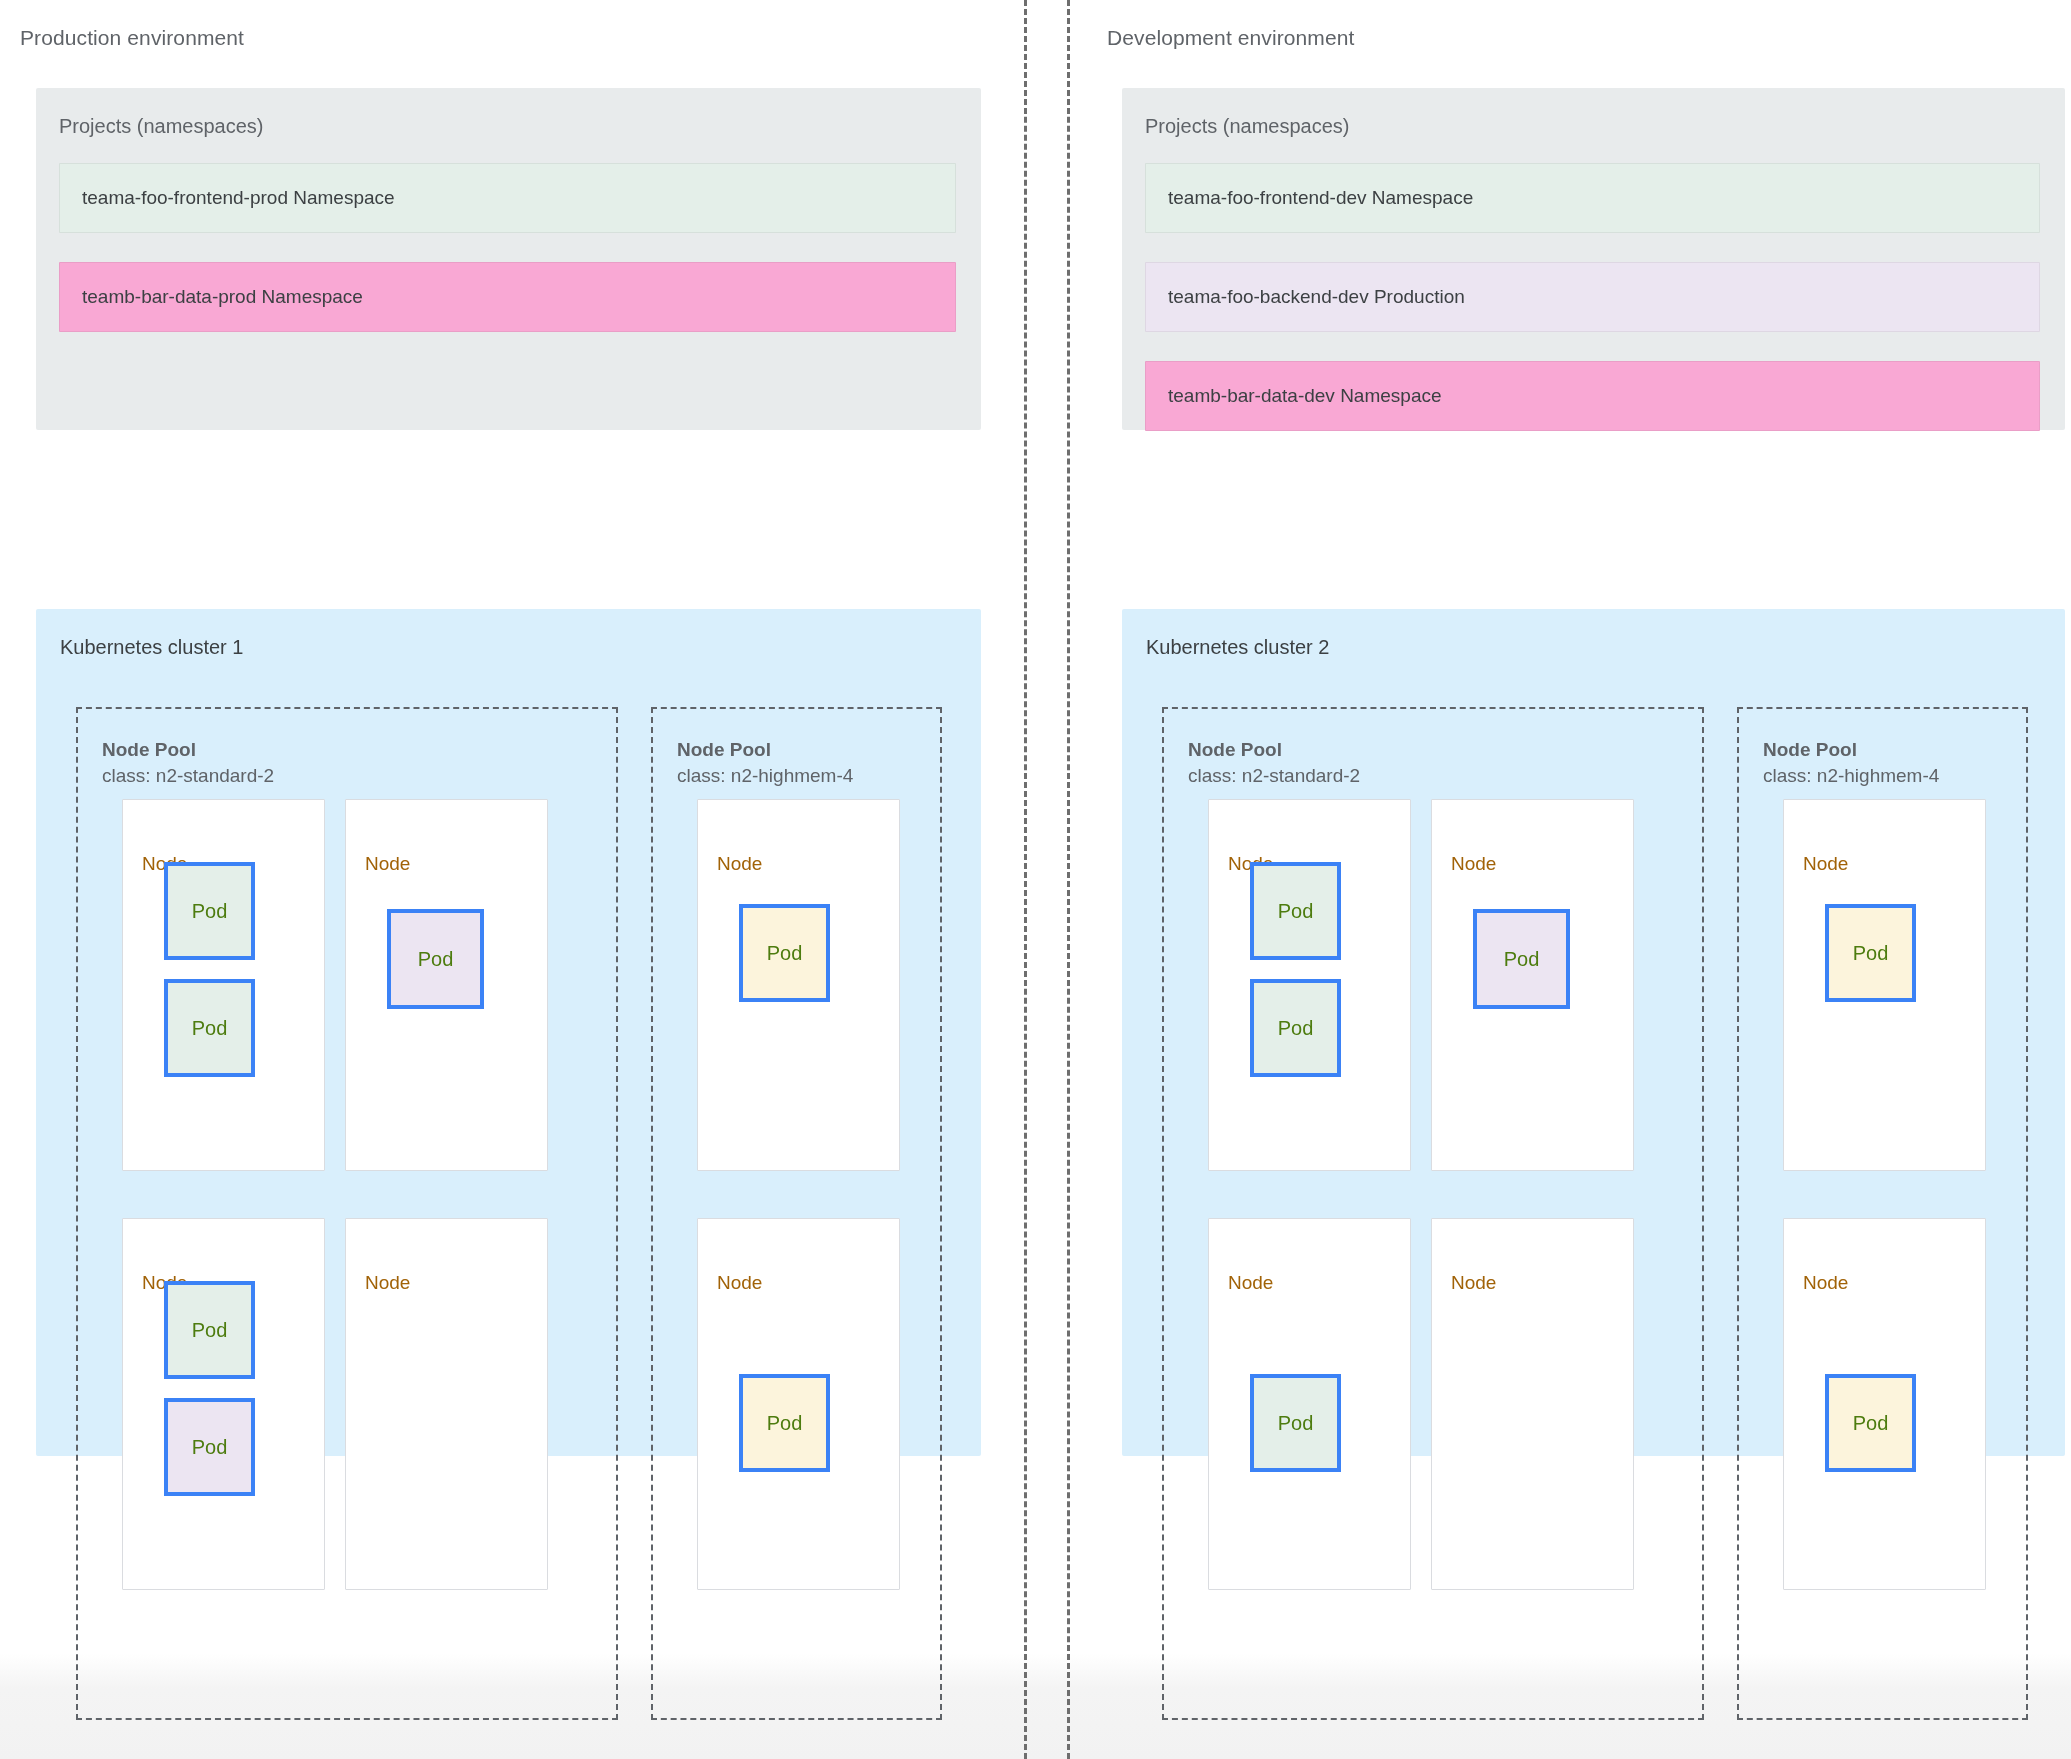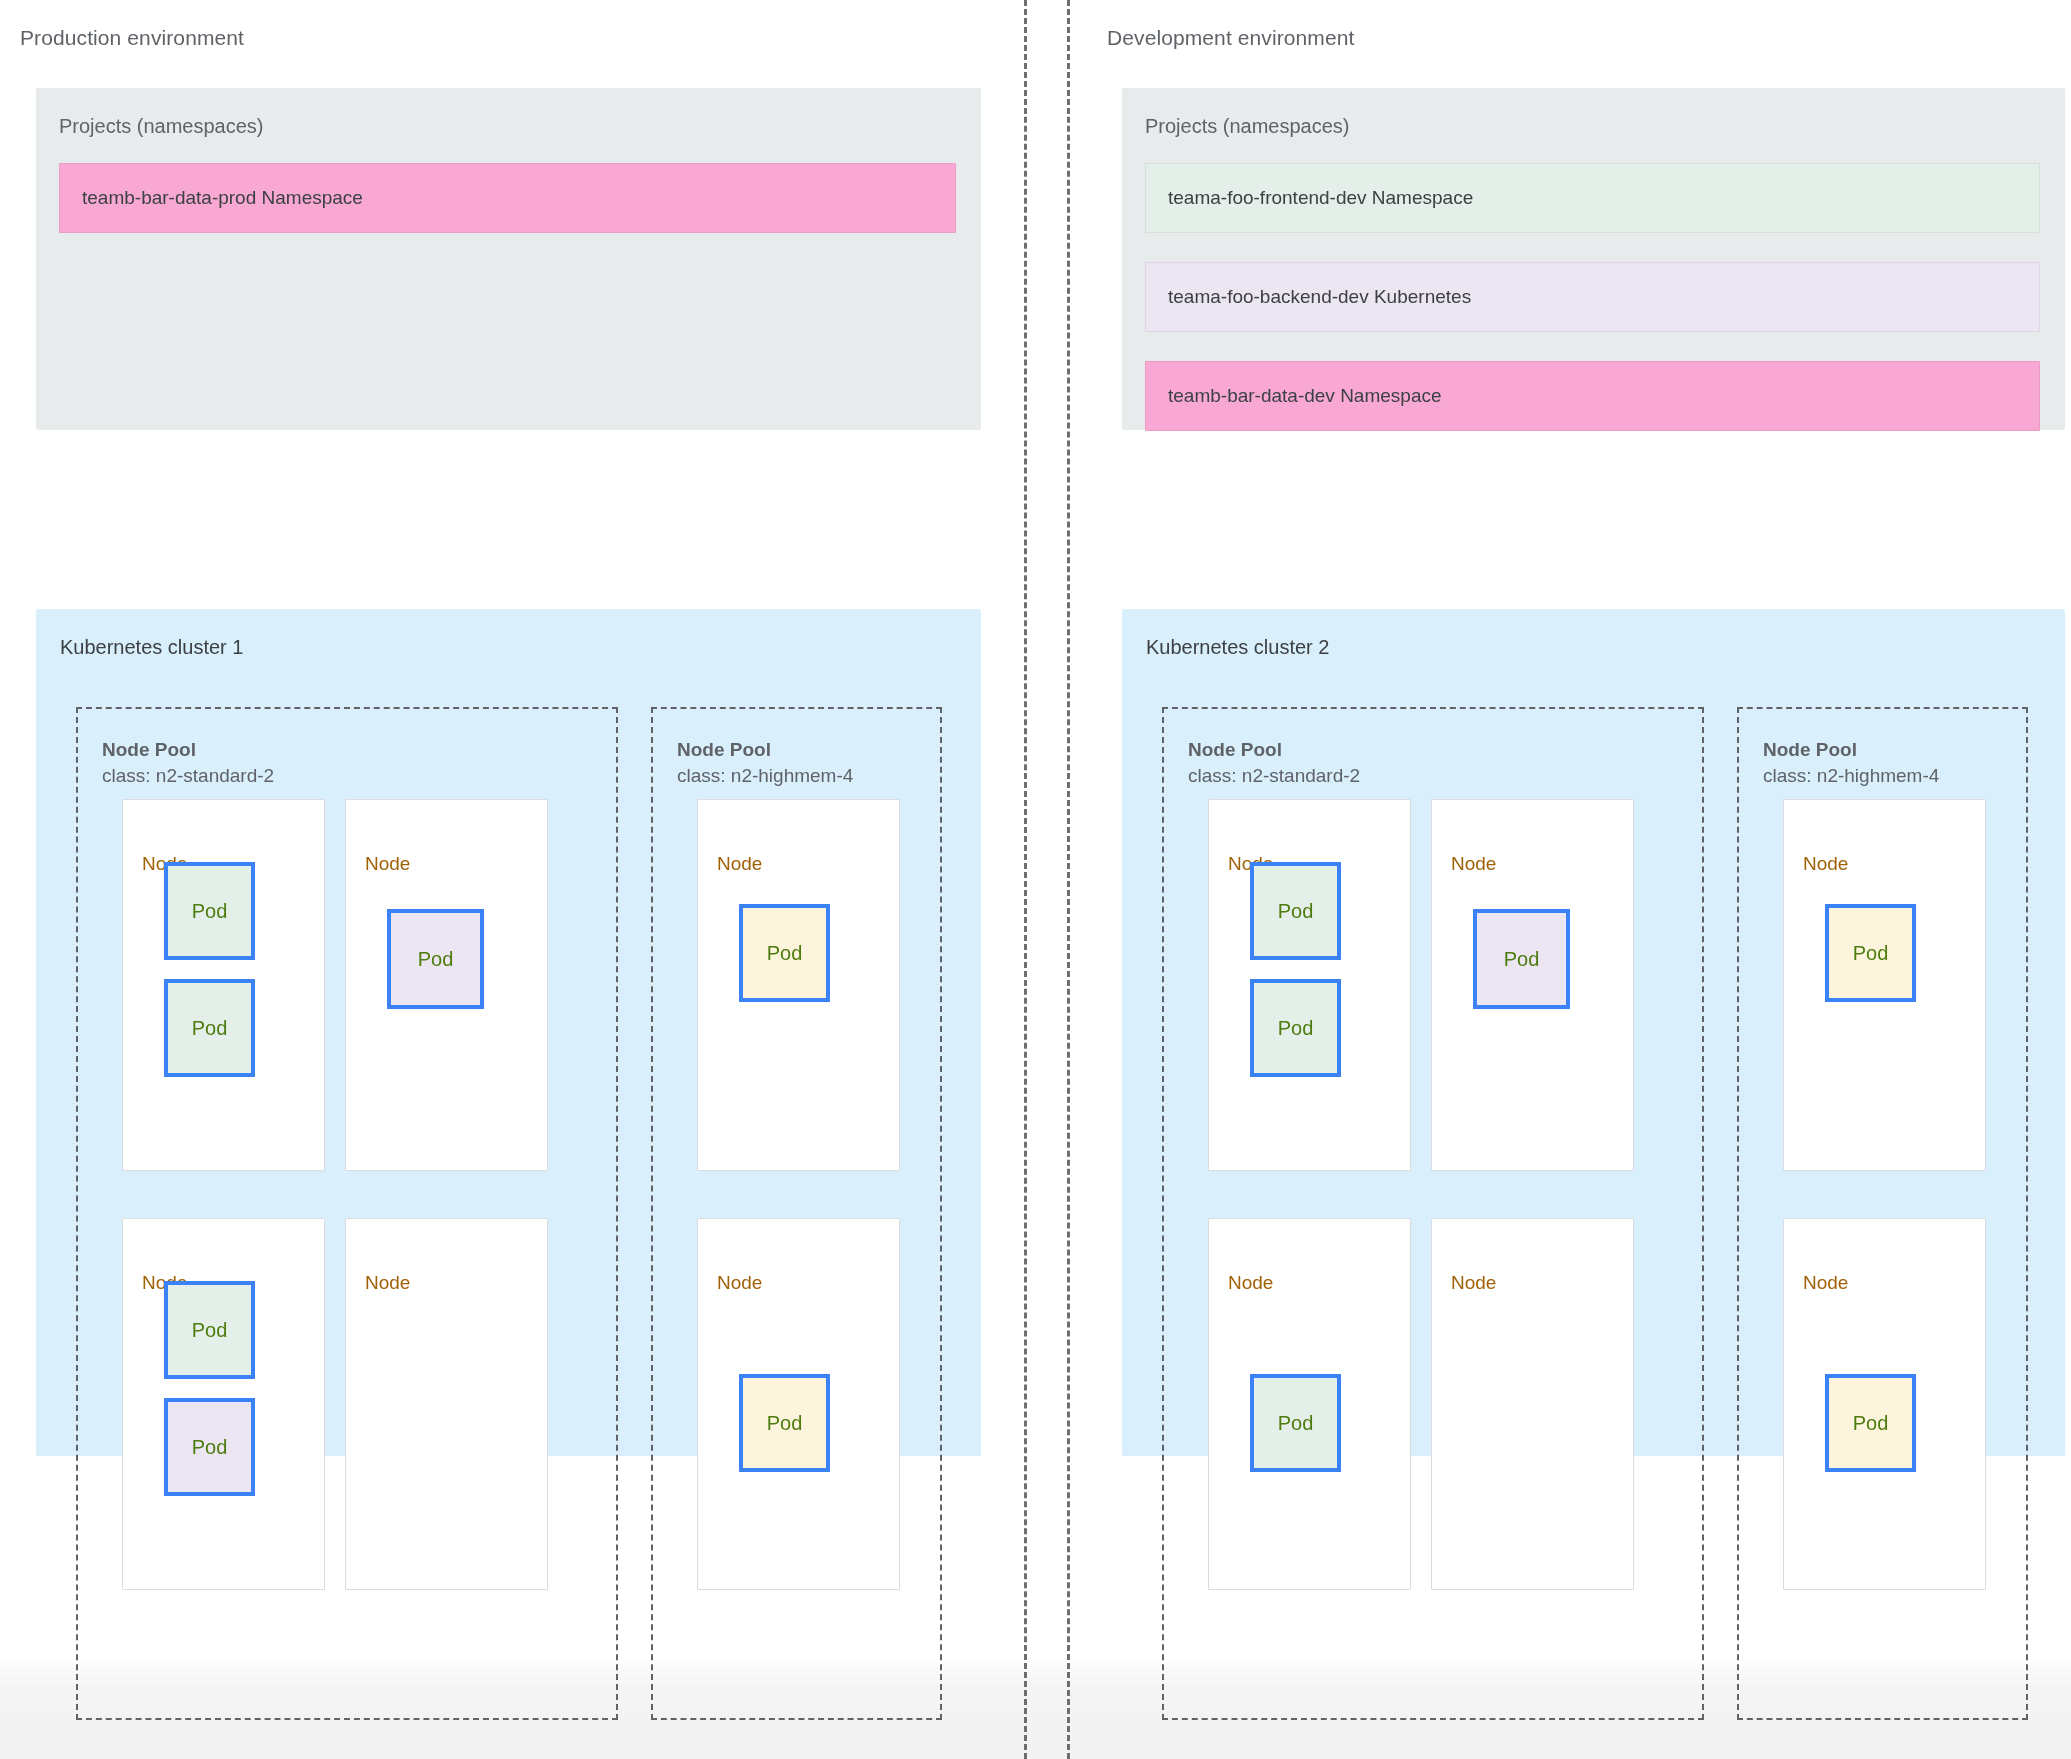--- a/index.html
+++ b/index.html
@@ -210,20 +210,23 @@
 
   <div class="vsep a"></div>
   <div class="vsep b"></div>
 
   <div class="env prod">
     <div class="env-title">Production environment</div>
 
     <div class="projects">
       <div class="projects-title">Projects (namespaces)</div>
       <div class="ns-list">
+        <div class="ns green">
+          <span class="ns-label">teama-foo-frontend-prod Namespace</span>
+        </div>
         <div class="ns yellow">
           <span class="ns-label">teamb-bar-data-prod Namespace</span>
         </div>
       </div>
     </div>
 
     <div class="cluster">
       <div class="cluster-title">Kubernetes cluster 1</div>
 
       <div class="pools">
@@ -280,21 +283,21 @@
   <div class="env dev">
     <div class="env-title">Development environment</div>
 
     <div class="projects">
       <div class="projects-title">Projects (namespaces)</div>
       <div class="ns-list">
         <div class="ns green">
           <span class="ns-label">teama-foo-frontend-dev Namespace</span>
         </div>
         <div class="ns purple">
-          <span class="ns-label">teama-foo-backend-dev Kubernetes</span>
+          <span class="ns-label">teama-foo-backend-dev Production</span>
         </div>
         <div class="ns yellow">
           <span class="ns-label">teamb-bar-data-dev Namespace</span>
         </div>
       </div>
     </div>
 
     <div class="cluster">
       <div class="cluster-title">Kubernetes cluster 2</div>
 

